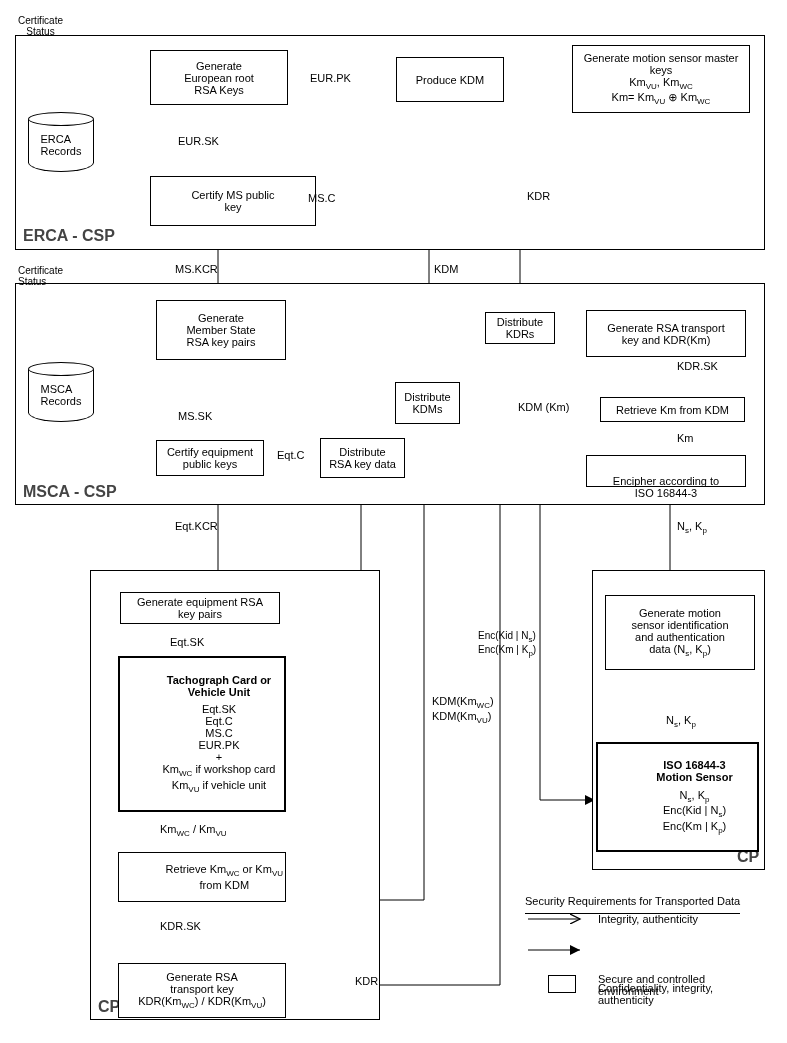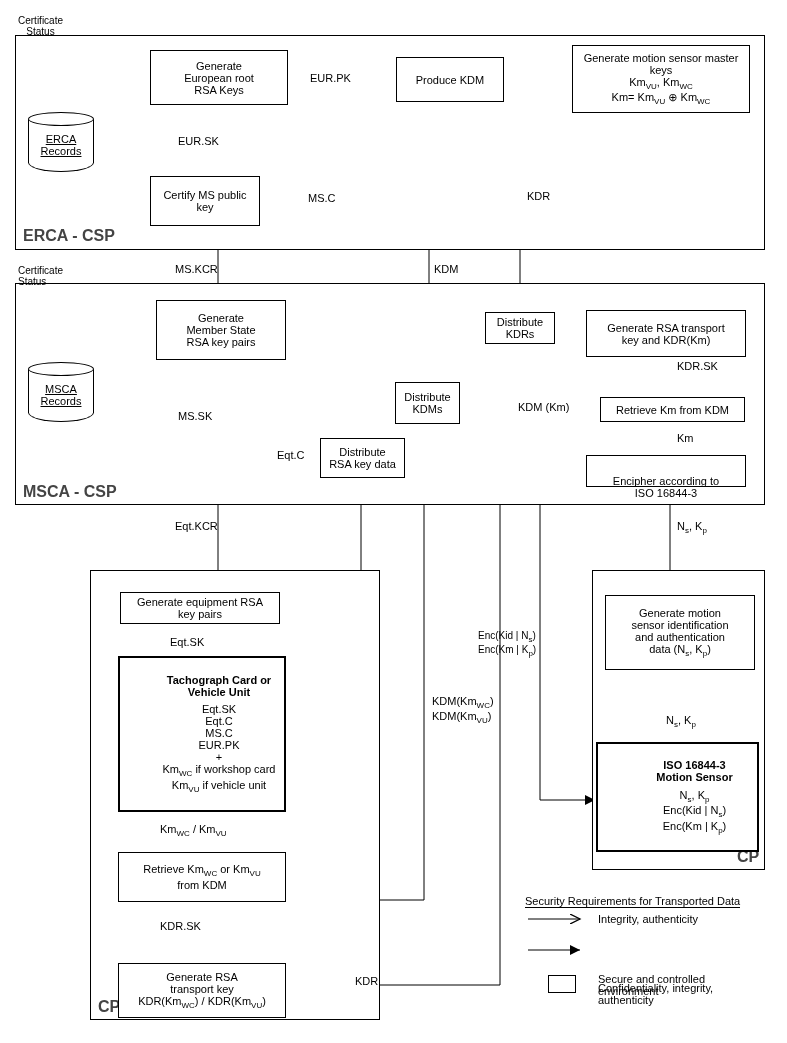--- a/index.html
+++ b/index.html
@@ -6,21 +6,21 @@
   body { font-family: Arial, sans-serif; font-size: 11px; background: #fff; }
   .canvas { position: relative; width: 787px; height: 1043px; background:#fff; }
   .frame { position:absolute; border:1px solid #000; background:#fff; }
   .box { position:absolute; border:1px solid #000; background:#fff; text-align:center; display:flex; flex-direction:column; justify-content:center; align-items:center; padding:2px; }
   .box.bold { font-weight:bold; border:2px solid #000;padding-left:36px;}
   .label-free { position:absolute; font-size:11px; }
   .label-frame { position:absolute; font-weight:bold; font-size:16px; color:#444;}
   .cyl { position:absolute; }
   .cyl .body { position:absolute; left:0; right:0; border:1px solid #000; border-top:none; background:#fff; border-radius:0 0 50% 50% / 0 0 18% 18%; display:flex; align-items:center; justify-content:center; }
   .cyl .top { position:absolute; left:0; right:0; top:0; height:14px; border:1px solid #000; border-radius:50%; background:#fff;}
-  .cyl-text {text-align:center;text-decoration:underline;}
+  .cyl-text {}
   .legend-box { position:absolute; border:1px solid #000; width:28px; height:18px;}
   svg { position:absolute; left:0; top:0; pointer-events:none; }
   .sup{font-size:8px;}
 </style>
 </head>
 <body>
 <div class="canvas">
 
 <svg width="787" height="1043">
   <defs>
@@ -115,21 +115,21 @@
 Records</div>
       </div>
   <div class="top"></div>
 </div>
 
 <div class="box" style="left:150px; top:50px; width:138px; height:55px;">
       <span style="white-space:pre;">Generate
 European root
 RSA Keys</span>
     </div>
-<div class="box" style="left:150px; top:176px; width:110px; height:50px;">
+<div class="box" style="left:150px; top:176px; width:166px; height:50px;">
       <span style="white-space:pre;">Certify MS public
 key</span>
     </div>
 <div class="box" style="left:572px; top:45px; width:178px; height:68px;">
   <span>Generate motion sensor master keys</span>
   <span>Km<sub class="sup">VU</sub>, Km<sub class="sup">WC</sub></span>
   <span>Km= Km<sub class="sup">VU</sub> ⊕ Km<sub class="sup">WC</sub></span>
 </div>
 <div class="box" style="left:396px; top:57px; width:108px; height:45px;">
       <span>Produce KDM</span>
@@ -152,20 +152,24 @@
         <div class="cyl-text" style="white-space:pre;">MSCA
 Records</div>
       </div>
   <div class="top"></div>
 </div>
 
 <div class="box" style="left:156px; top:300px; width:130px; height:60px;">
       <span style="white-space:pre;">Generate
 Member State
 RSA key pairs</span>
+    </div>
+<div class="box" style="left:156px; top:440px; width:108px; height:36px;">
+      <span style="white-space:pre;">Certify equipment
+public keys</span>
     </div>
 <div class="box" style="left:485px; top:312px; width:70px; height:32px;">
       <span style="white-space:pre;">Distribute
 KDRs</span>
     </div>
 <div class="box" style="left:586px; top:310px; width:160px; height:47px;">
       <span style="white-space:pre;">Generate RSA transport
 key and KDR(Km)</span>
     </div>
 
@@ -215,21 +219,21 @@
 Eqt.C
 MS.C
 EUR.PK
 +</span>
   <span style="font-weight:normal;"><span>Km</span><sub class="sup">WC</sub><span> if workshop card</span></span>
   <span style="font-weight:normal;"><span>Km</span><sub class="sup">VU</sub><span> if vehicle unit</span></span>
 </div>
 
 <div class="label-free" style="left:160px; top:823px;">Km<sub class="sup">WC</sub> / Km<sub class="sup">VU</sub></div>
 
-<div class="box" style="left:118px; top:852px; width:168px; height:50px;">
+<div class="box" style="left:118px; top:852px; width:168px; height:50px;align-items:flex-end;">
   <span>Retrieve Km<sub class="sup">WC</sub> or Km<sub class="sup">VU</sub><br>from KDM</span>
 </div>
 
 <div class="label-free" style="left:160px; top:920px;">KDR.SK</div>
 <div class="label-free" style="left:355px; top:975px;">KDR</div>
 
 <div class="box" style="left:118px; top:955px; width:168px; height:55px;margin-top:8px;">
   <span style="white-space:pre;">Generate RSA
 transport key</span>
   <span>KDR(Km<sub class="sup">WC</sub>) / KDR(Km<sub class="sup">VU</sub>)</span>
@@ -245,21 +249,21 @@
 <div class="label-free" style="left:666px; top:714px;">N<sub class="sup">s</sub>, K<sub class="sup">p</sub></div>
 
 <div class="box bold" style="left:596px; top:742px; width:163px; height:110px;">
   <span style="font-weight:bold; white-space:pre;">ISO 16844-3
 Motion Sensor</span>
   <span style="font-weight:normal; margin-top:6px;">N<sub class="sup">s</sub>, K<sub class="sup">p</sub></span>
   <span style="font-weight:normal;">Enc(Kid | N<sub class="sup">s</sub>)</span>
   <span style="font-weight:normal;">Enc(Km | K<sub class="sup">p</sub>)</span>
 </div>
 
-<div class="label-free" style="left:525px; top:895px; border-bottom:1px solid #000; padding-bottom:0;">Security Requirements for Transported Data</div>
+<div class="label-free" style="left:525px; top:895px; border-bottom:1px solid #000; padding-bottom:6px;">Security Requirements for Transported Data</div>
 <div class="label-free" style="left:598px; top:913px;">Integrity, authenticity</div>
 <div class="label-free" style="left:598px; top:938px; white-space:pre;margin-top:44px;">Confidentiality, integrity,
 authenticity</div>
 <div class="legend-box" style="left:548px; top:975px;"></div>
 <div class="label-free" style="left:598px; top:973px; white-space:pre;">Secure and controlled
 environment</div>
 
 </div>
 
 </body></html>

